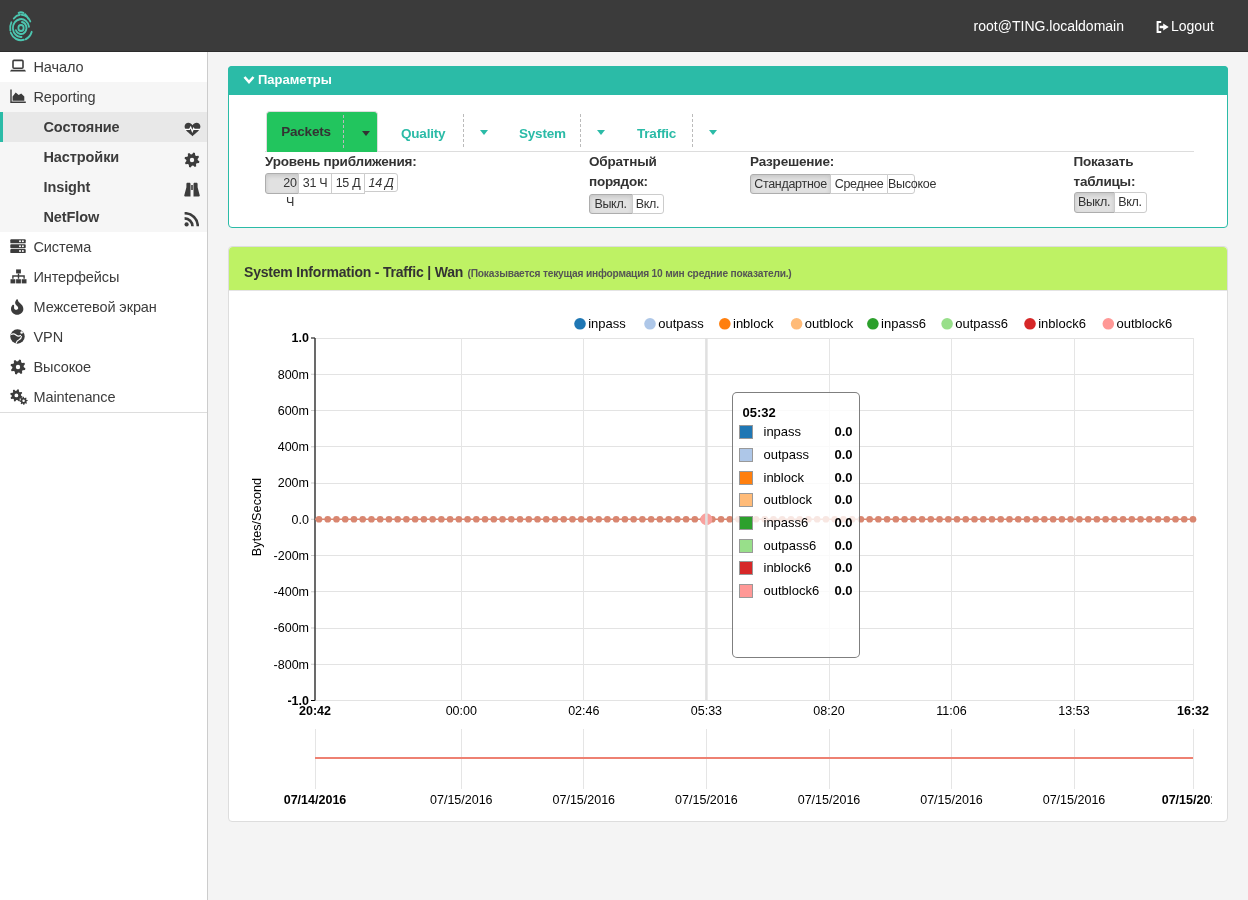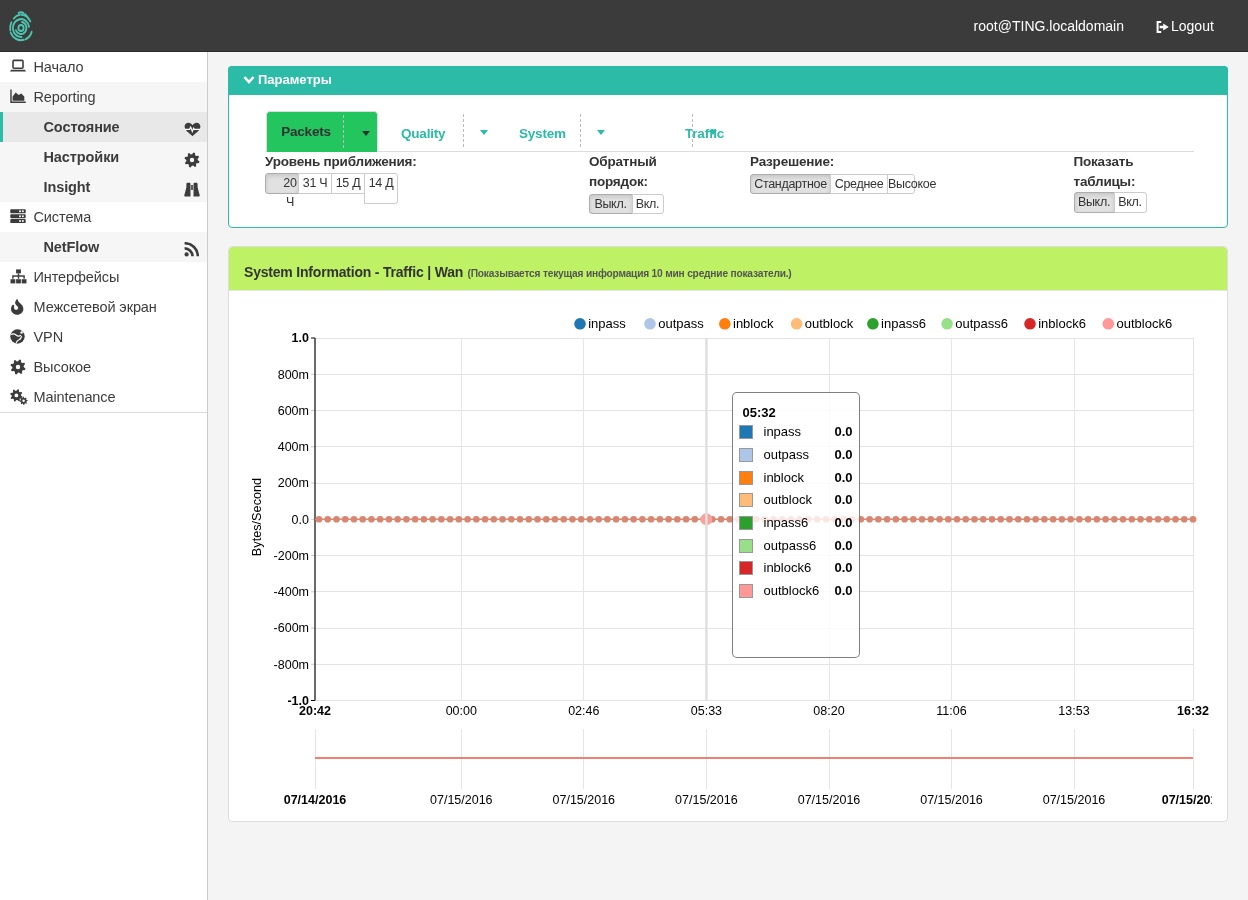--- a/index.html
+++ b/index.html
@@ -117,44 +117,44 @@
       </span>
     </div>
   <div class="mi grey">
       <span class="txt2">Insight</span>
       <span class="ric">
         <svg width="16" height="15" viewBox="0 0 16 15">
           <path d="M1.1 14.4 C0.3 14.4 0.1 13.9 0.3 13.2 L2.4 5.3 L2.4 1.9 C2.4 1.2 2.9 0.7 3.6 0.7 L5.3 0.7 C6.0 0.7 6.5 1.2 6.5 1.9 L6.5 14.4 Z M9.5 14.4 L9.5 1.9 C9.5 1.2 10.0 0.7 10.7 0.7 L12.4 0.7 C13.1 0.7 13.6 1.2 13.6 1.9 L13.6 5.3 L15.7 13.2 C15.9 13.9 15.7 14.4 14.9 14.4 Z M7.2 3 L8.8 3 L8.8 8 L7.2 8 Z" fill="#3c3c3c"></path>
         </svg>
       </span>
     </div>
+  <div class="mi grey">
+      <span class="txt2">NetFlow</span>
+      <span class="ric">
+        <svg width="15" height="15" viewBox="0 0 15 15">
+          <circle cx="2.6" cy="12.4" r="2.1" fill="#3c3c3c"></circle>
+          <path d="M0.6 6.4 C4.9 6.4 8.5 10.0 8.5 14.3 M0.6 1.2 C8.0 1.2 13.8 7.0 13.8 14.3" fill="none" stroke="#3c3c3c" stroke-width="2.6"></path>
+        </svg>
+      </span>
+    </div>
   <div class="mi">
       <span class="lic">
         <svg width="16" height="15" viewBox="0 0 16 15">
           <rect x="0.3" y="0.3" width="15.4" height="4.0" rx="0.9" fill="#3c3c3c"></rect>
           <circle cx="12.9" cy="2.3" r="1.0" fill="#fff"></circle>
           <circle cx="10.0" cy="2.3" r="1.0" fill="#fff"></circle>
           <rect x="0.3" y="5.2" width="15.4" height="4.0" rx="0.9" fill="#3c3c3c"></rect>
           <circle cx="12.9" cy="7.2" r="1.0" fill="#fff"></circle>
           <circle cx="10.0" cy="7.2" r="1.0" fill="#fff"></circle>
           <rect x="0.3" y="10.1" width="15.4" height="4.0" rx="0.9" fill="#3c3c3c"></rect>
           <circle cx="12.9" cy="12.1" r="1.0" fill="#fff"></circle>
           <circle cx="10.0" cy="12.1" r="1.0" fill="#fff"></circle>
         </svg>
       </span>
       <span class="txt1">Система</span>
-    </div>
-  <div class="mi grey">
-      <span class="txt2">NetFlow</span>
-      <span class="ric">
-        <svg width="15" height="15" viewBox="0 0 15 15">
-          <circle cx="2.6" cy="12.4" r="2.1" fill="#3c3c3c"></circle>
-          <path d="M0.6 6.4 C4.9 6.4 8.5 10.0 8.5 14.3 M0.6 1.2 C8.0 1.2 13.8 7.0 13.8 14.3" fill="none" stroke="#3c3c3c" stroke-width="2.6"></path>
-        </svg>
-      </span>
     </div>
   <div class="mi">
       <span class="lic">
         <svg width="17" height="15" viewBox="0 0 17 15">
           <rect x="6.1" y="0.4" width="4.8" height="4.0" fill="#3c3c3c"></rect>
           <path d="M8.5 4.4 L8.5 7.0 M2.9 9.8 L2.9 7.0 L14.1 7.0 L14.1 9.8 M8.5 7.0 L8.5 9.8" fill="none" stroke="#3c3c3c" stroke-width="1.4"></path>
           <rect x="0.5" y="10.2" width="4.8" height="4.2" fill="#3c3c3c"></rect>
           <rect x="6.1" y="10.2" width="4.8" height="4.2" fill="#3c3c3c"></rect>
           <rect x="11.7" y="10.2" width="4.8" height="4.2" fill="#3c3c3c"></rect>
         </svg>
@@ -211,29 +211,29 @@
     <div class="t">Packets</div>
     <div class="tabdash" style="left:75.5px; top:3px; height:33px;"></div>
     <div class="caret" style="left:94.5px; top:19px;"></div>
   </div>
   <div class="ttab" style="left:172px;">Quality</div>
   <div class="tabdash" style="left:233.5px; top:47px; height:33px;"></div>
   <div class="caret teal" style="left:251px; top:62.5px;"></div>
   <div class="ttab" style="left:290px;">System</div>
   <div class="tabdash" style="left:350.5px; top:47px; height:33px;"></div>
   <div class="caret teal" style="left:367.5px; top:62.5px;"></div>
-  <div class="ttab" style="left:408px;margin-left:48px;">Traffic</div>
+  <div class="ttab" style="left:408px;">Traffic</div>
   <div class="tabdash" style="left:462.5px; top:47px; height:33px;"></div>
   <div class="caret teal" style="left:479.5px; top:62.5px;"></div>
 
   <div class="lbl" style="left:36px; top:85px;">Уровень приближения:</div>
   <div class="btn on first" style="left:36px; top:106px; width:34px; height:21px;padding-left:16px;">20 Ч</div>
   <div class="btn" style="left:69px; top:106px; width:34px; height:21px;">31 Ч</div>
   <div class="btn" style="left:102px; top:106px; width:34px; height:21px;">15 Д</div>
-  <div class="btn last" style="left:135px; top:106px; width:34px; height:31px;">14 Д</div>
+  <div class="btn last" style="left:135px; top:106px; width:34px; height:19px;font-style:italic;">14 Д</div>
 
   <div class="lbl" style="left:360px; top:85px;">Обратный<br>порядок:</div>
   <div class="btn on first" style="left:359.5px; top:127px; width:44px; height:20px;">Выкл.</div>
   <div class="btn last" style="left:402.5px; top:127px; width:32px; height:20px;">Вкл.</div>
 
   <div class="lbl" style="left:521px; top:85px;">Разрешение:</div>
   <div class="btn on first" style="left:521px; top:106.5px; width:81px; height:20.5px;">Стандартное</div>
   <div class="btn" style="left:601px; top:106.5px; width:58px; height:20.5px;">Среднее</div>
   <div class="btn last" style="left:658px; top:106.5px; width:28px; height:20.5px;">Высокое</div>
 

